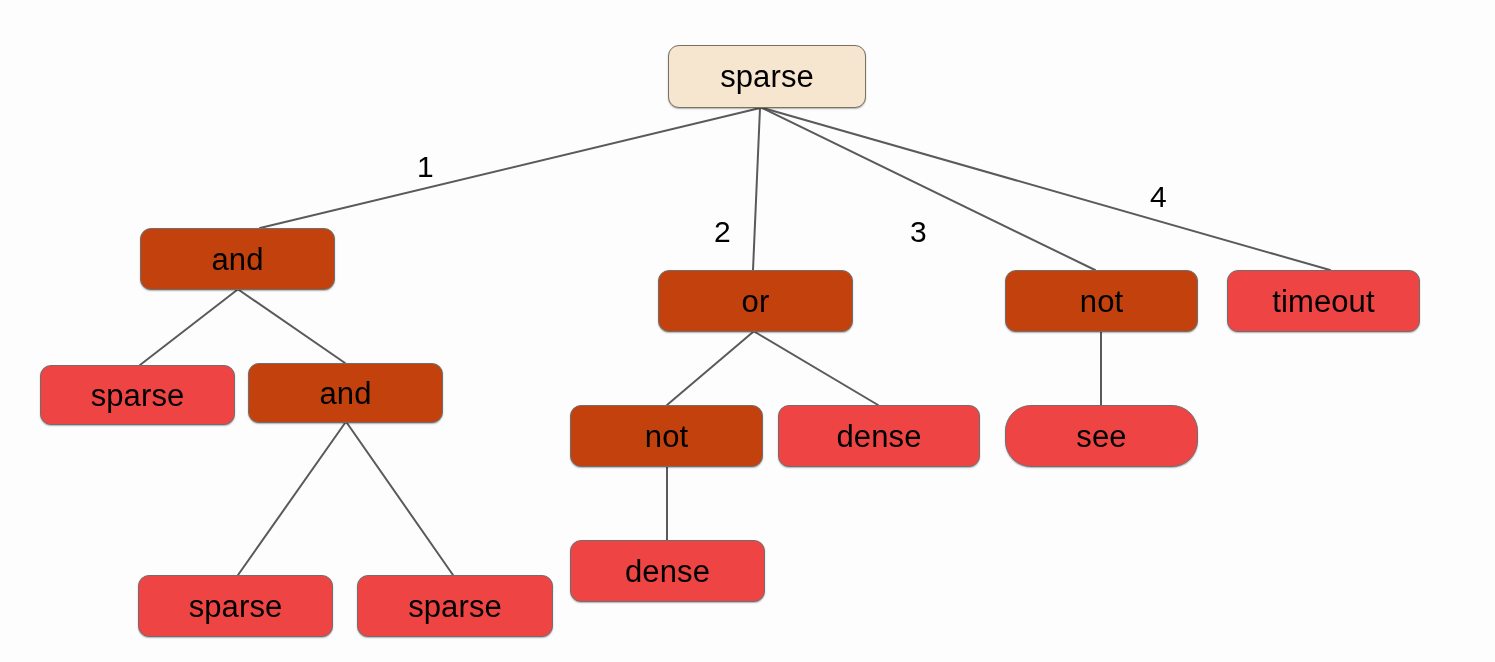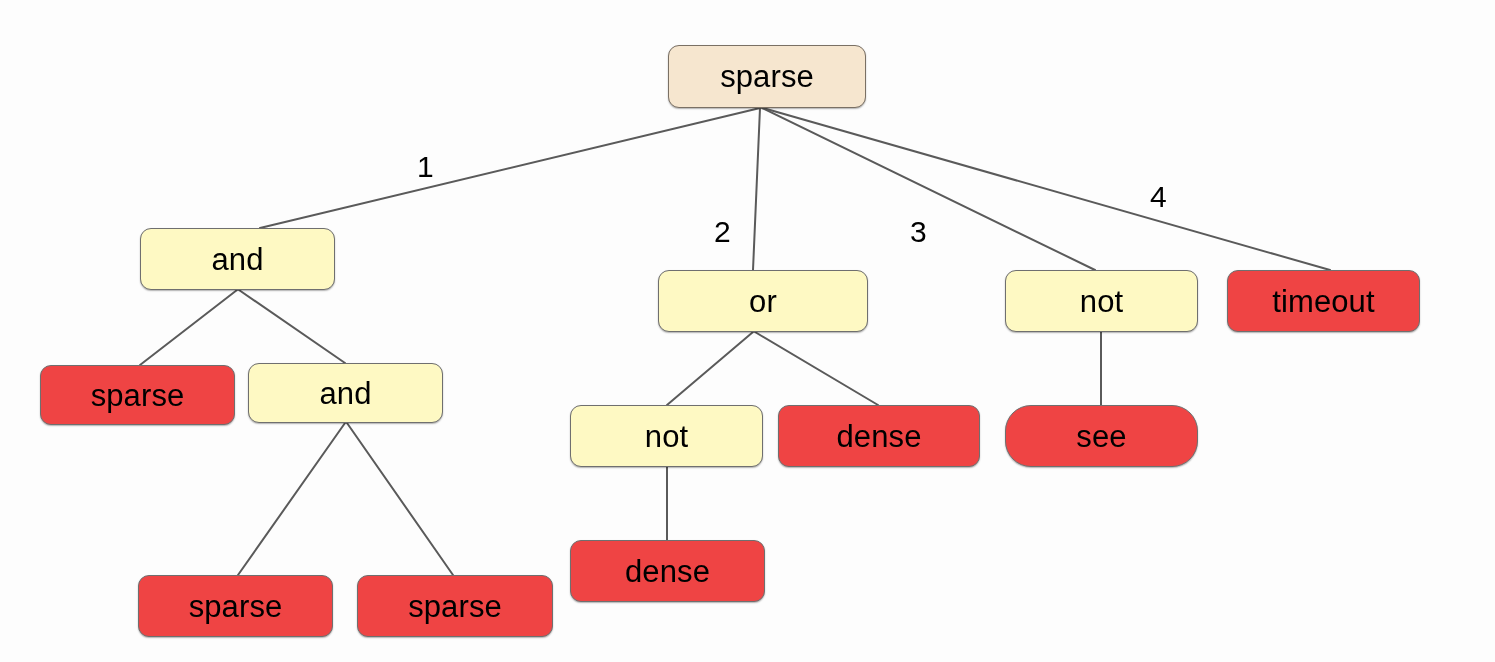--- a/index.html
+++ b/index.html
@@ -33,21 +33,21 @@
     border: 1.6px solid #6f6f6f;
     border-radius: 11px;
     color: #000000;
     font-size: 31px;
     line-height: 1;
     letter-spacing: 0.1px;
     white-space: nowrap;
     box-shadow: 0 1px 1.5px rgba(0,0,0,0.30);
   }
   .node.root  { background: #f6e6cf; border-color: #7a7064; }
-  .node.op    { background: #fef9c3; border-color: #6f6f6f; }
+  .node.op    { background: #c2410c; border-color: #6f6f6f; }
   .node.leaf  { background: #ef4444; border-color: #6f6f6f; }
   .edge-label {
     position: absolute;
     color: #000000;
     font-size: 30px;
     line-height: 1;
     white-space: nowrap;
   }
 </style>
 </head>
@@ -68,21 +68,21 @@
       <line x1="667" y1="467" x2="667" y2="540" stroke="#5a5a5a" stroke-width="2" stroke-linecap="round"></line>
       <line x1="1101" y1="332" x2="1101" y2="405" stroke="#5a5a5a" stroke-width="2" stroke-linecap="round"></line>
     </svg>
   <div id="node-layer">
       <div class="node root" style="left: 668px; top: 45px; width: 198px; height: 63px;">
         <span>sparse</span>
       </div>
       <div class="node op" style="left: 140px; top: 228px; width: 195px; height: 62px;">
         <span>and</span>
       </div>
-      <div class="node op" style="left: 658px; top: 270px; width: 210px; height: 62px;">
+      <div class="node op" style="left: 658px; top: 270px; width: 195px; height: 62px;">
         <span>or</span>
       </div>
       <div class="node op" style="left: 1005px; top: 270px; width: 193px; height: 62px;">
         <span>not</span>
       </div>
       <div class="node leaf" style="left: 1227px; top: 270px; width: 193px; height: 62px;">
         <span>timeout</span>
       </div>
       <div class="node leaf" style="left: 40px; top: 365px; width: 195px; height: 60px;">
         <span>sparse</span>

